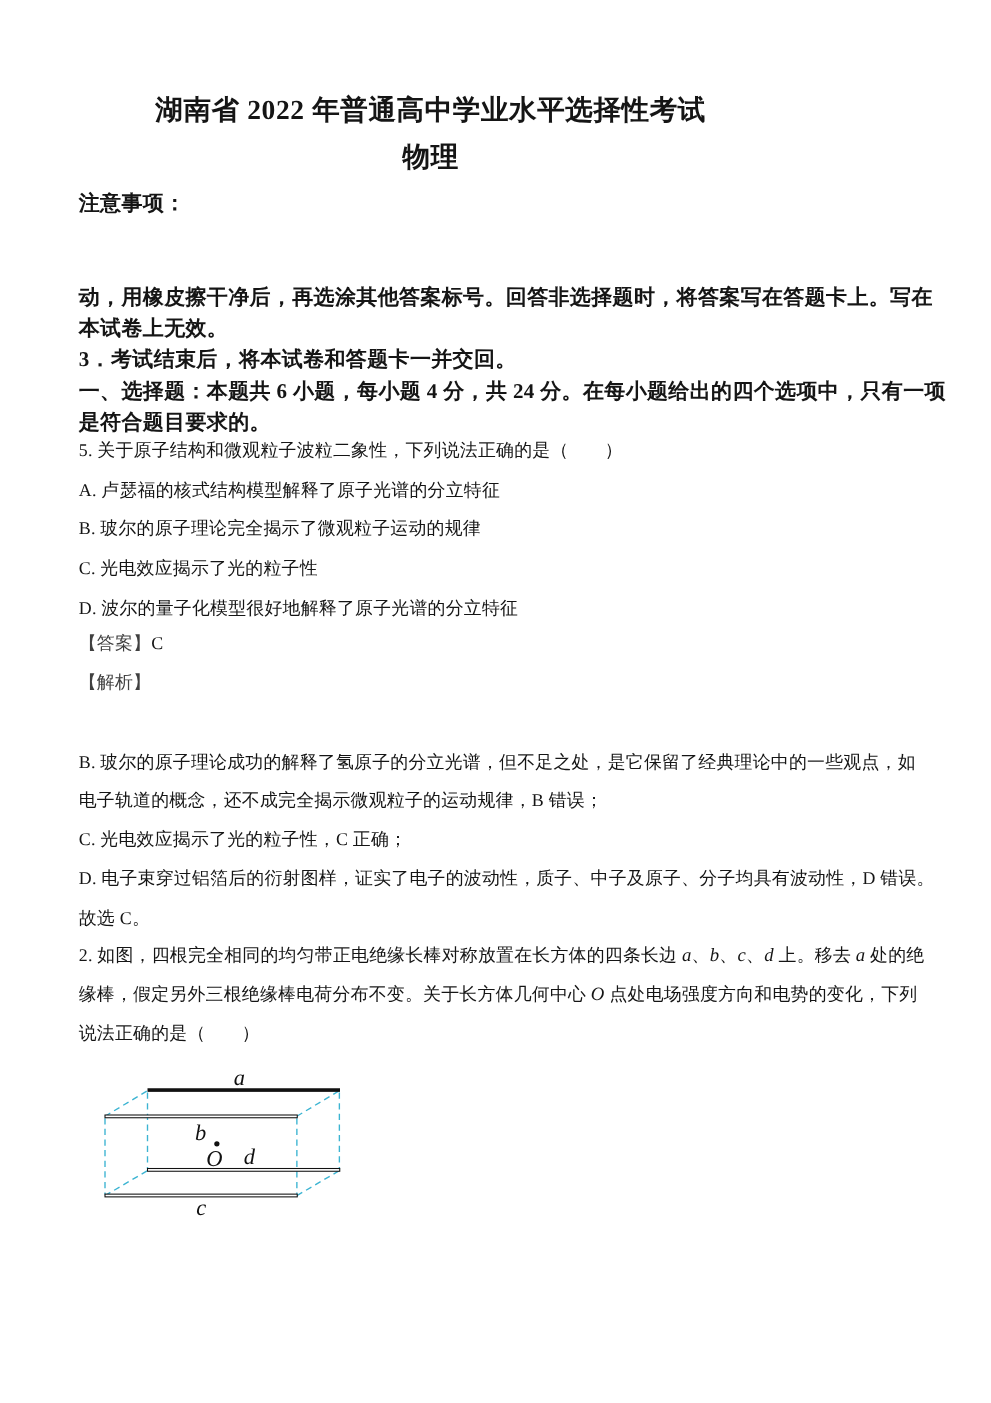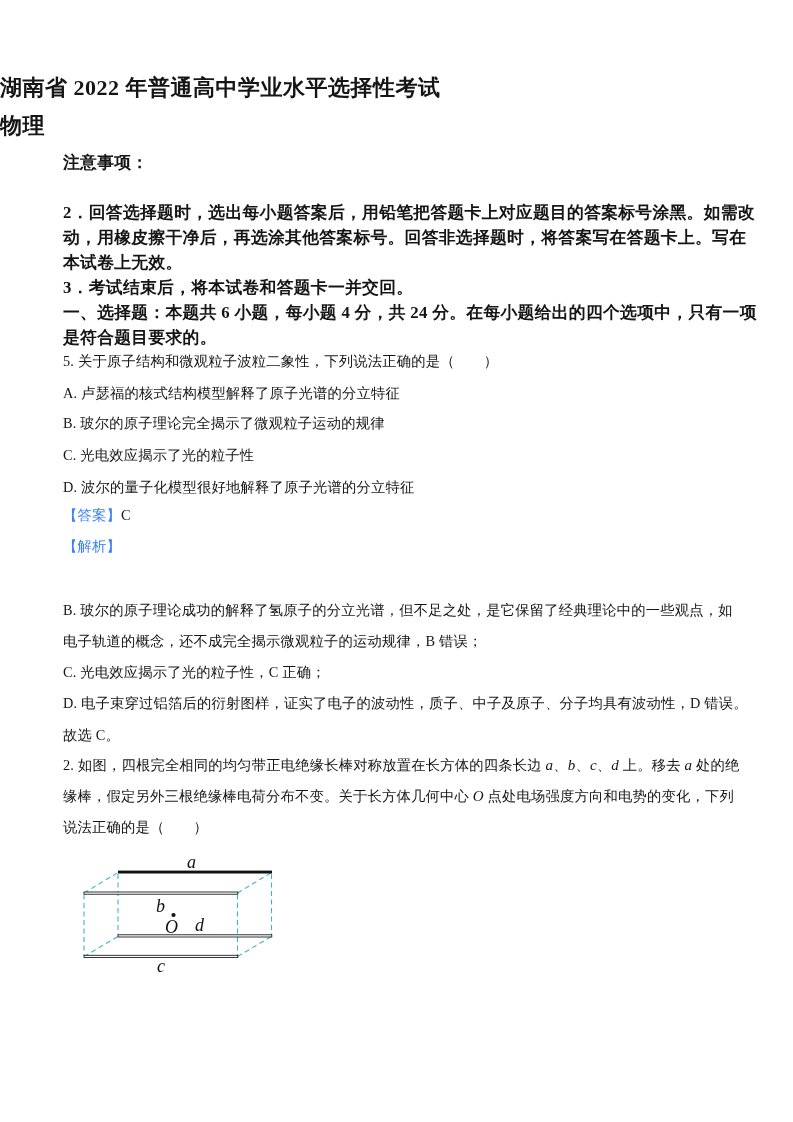--- a/index.html
+++ b/index.html
@@ -14,29 +14,29 @@
   }
   .ln {
     position:absolute;
     left:63px;
     white-space:nowrap;
     font-size:14.3px;
     line-height:1.3;
     letter-spacing:0.2px;
   }
   .center {
-    left:0; width:689px; 
+    left:0; width:689px; text-align:center;
   }
   .big {
     font-size:22px; font-weight:bold; letter-spacing:0.5px;
   }
   .bold {
     font-weight:bold; font-size:16.8px; letter-spacing:0.3px;text-align:right;
   }
-  .blue { color:#3b82f6; }
+  .blue { color:#404040; }
   .var {
     font-style:italic;
     font-size:15px;
     font-family:"Liberation Serif","DejaVu Serif",serif;
   }
   .figure {
     position:absolute; left:60px; top:851px;
   }
   .fig-label {
     font-family:"Liberation Serif","DejaVu Serif",serif;
@@ -47,21 +47,20 @@
 </style>
 </head>
 <body>
 
 <div class="page">
 
   <div class="ln center big" style="top:74px">湖南省 2022 年普通高中学业水平选择性考试</div>
   <div class="ln center big" style="top:112px">物理</div>
 
   <div class="ln bold" style="top:152px">注意事项：</div>
-  <div class="ln bold" style="top:202px">2．回答选择题时，选出每小题答案后，用铅笔把答题卡上对应题目的答案标号涂黑。如需改</div>
   <div class="ln bold" style="top:227px">动，用橡皮擦干净后，再选涂其他答案标号。回答非选择题时，将答案写在答题卡上。写在</div>
   <div class="ln bold" style="top:252px">本试卷上无效。</div>
   <div class="ln bold" style="top:277px">3．考试结束后，将本试卷和答题卡一并交回。</div>
 
   <div class="ln bold" style="top:302px">一、选择题：本题共 6 小题，每小题 4 分，共 24 分。在每小题给出的四个选项中，只有一项</div>
   <div class="ln bold" style="top:327px">是符合题目要求的。</div>
 
   <div class="ln" style="top:352px">5. 关于原子结构和微观粒子波粒二象性，下列说法正确的是（　　）</div>
   <div class="ln" style="top:384px">A. 卢瑟福的核式结构模型解释了原子光谱的分立特征</div>
   <div class="ln" style="top:414px">B. 玻尔的原子理论完全揭示了微观粒子运动的规律</div>

